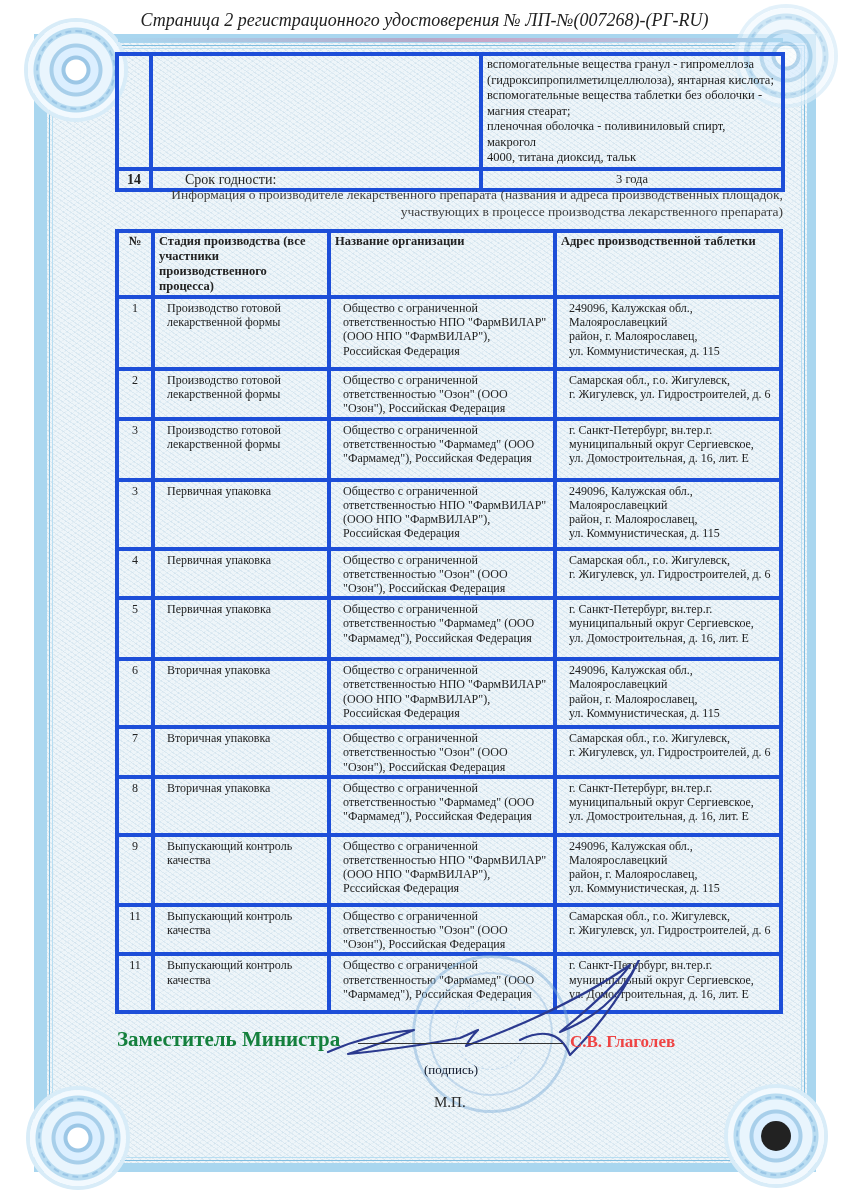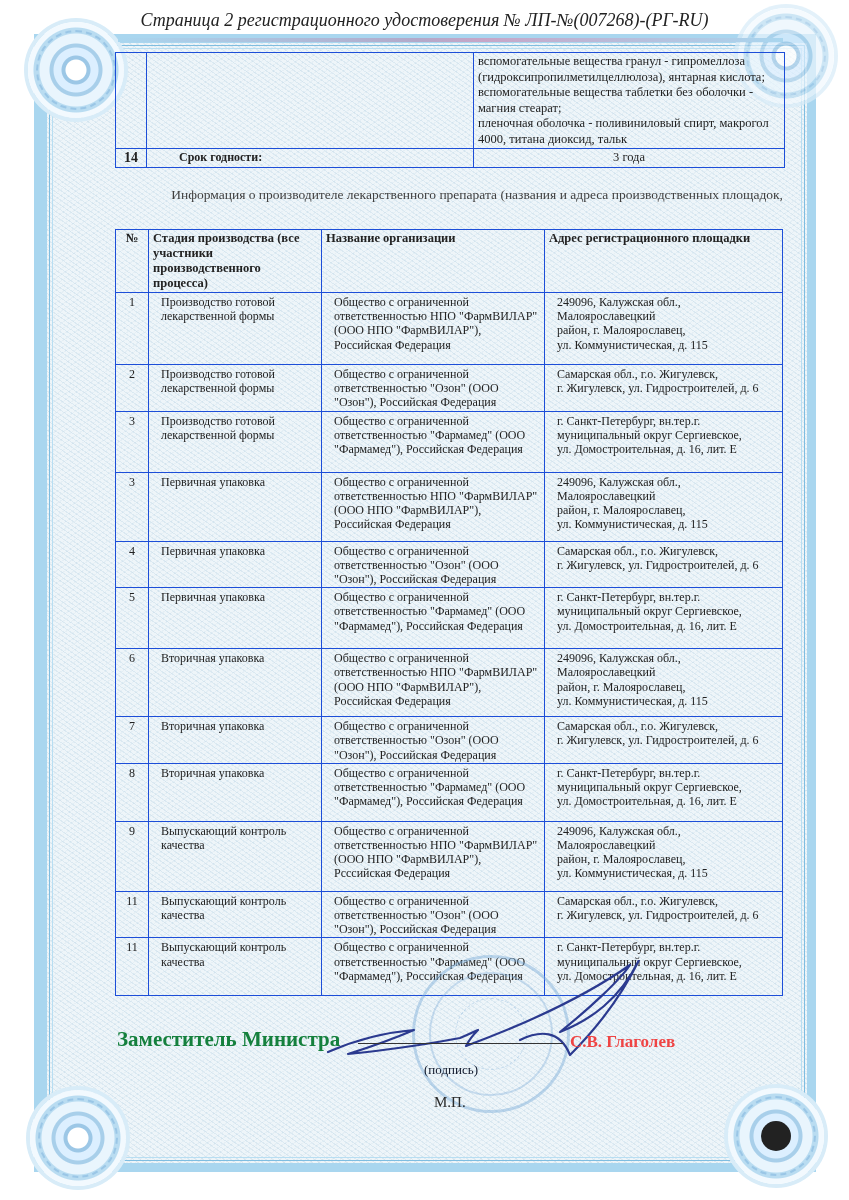--- a/index.html
+++ b/index.html
@@ -14,24 +14,24 @@
   .frame::before{content:"";position:absolute;inset:2px;border:1px solid #7fbde0;}
   .frame::after{content:"";position:absolute;inset:5px;border:1px solid #b8def2;}
   .rosette{position:absolute;width:96px;height:96px;border-radius:50%;
     background:radial-gradient(circle,#ffffff 0 10px,#9cc7e6 11px 14px,#dcefff 15px 22px,#a8cfea 23px 26px,#e9f5fd 27px 36px,#b9dcf1 37px 42px,#f2f9fe 43px 48px);
     box-shadow:0 0 0 4px #d8ecf8;}
   .rosette::after{content:"";position:absolute;inset:8px;border:2px dashed #9ac6e6;border-radius:50%;}
   .hole{position:absolute;left:33px;top:33px;width:30px;height:30px;border-radius:50%;background:#222;}
   .title{position:absolute;left:0;top:10px;width:849px;text-align:center;font-size:18px;color:#222;font-style:italic;}
   .title-rule{position:absolute;left:118px;top:38px;width:665px;height:4px;background:linear-gradient(90deg,#a9d6ef,#b3a9c9 45%,#c7a6c7 55%,#a9d6ef);}
   table{border-collapse:collapse;position:absolute;font-family:"Liberation Serif","DejaVu Serif",serif;color:#222;}
-  td,th{border:1px solid #1d4ed8;vertical-align:top;padding:1px 4px;}
+  td,th{border:4px solid #1d4ed8;vertical-align:top;padding:1px 4px;}
   .top-table{left:115px;top:52px;width:670px;font-size:12.5px;line-height:15.5px;}
   .top-table td.num{width:22px;font-weight:bold;font-size:14px;text-align:center;}
-  .top-table td.lbl{width:290px;font-weight:bold;font-size:12px;padding-left:32px;}
+  .top-table td.lbl{width:290px;font-weight:normal;font-size:14px;padding-left:32px;}
   .top-table td.val-c{text-align:center;}
   .info{position:absolute;left:115px;top:186px;width:668px;text-align:right;font-size:13.5px;line-height:17px;color:#404040;}
   .main-table{left:115px;top:229px;width:668px;font-size:12px;line-height:14.2px;}
   .main-table th{font-weight:bold;text-align:left;font-size:12.5px;line-height:15px;height:53px;}
   .main-table .c0{width:24px;text-align:center;}
   .main-table .c1{width:156px;}
   .main-table .c2{width:206px;}
   .main-table .c3{width:auto;}
   .main-table td{padding:2px 4px 1px 12px;}
   .main-table td.c0{padding:2px 2px;}
@@ -79,29 +79,30 @@
     <tr>
       <td class="num">14</td>
       <td class="lbl">Срок годности:</td>
       <td class="val-c">3 года</td>
     </tr>
   </tbody>
     </table>
 
   <div class="info">
     <div>Информация о производителе лекарственного препарата (названия и адреса производственных площадок,</div>
+    <div>участвующих в процессе производства лекарственного препарата)</div>
   </div>
 
   <table class="main-table">
     <thead>
       <tr>
         <th class="c0">№</th>
         <th class="c1">Стадия производства (все участники производственного процесса)</th>
         <th class="c2">Название организации</th>
-        <th class="c3">Адрес регистрационного площадки</th>
+        <th class="c3">Адрес производственной таблетки</th>
       </tr>
     </thead>
     <tbody id="mt-body">
         <tr style="height: 72px;">
           <td class="c0">1</td>
           <td class="c1">Производство готовой лекарственной формы</td>
           <td class="c2">Общество с ограниченной ответственностью НПО "ФармВИЛАР" (ООО НПО "ФармВИЛАР"), Российская Федерация</td>
           <td class="c3">
             <div>249096, Калужская обл., Малоярославецкий</div>
             <div>район, г. Малоярославец,</div>

